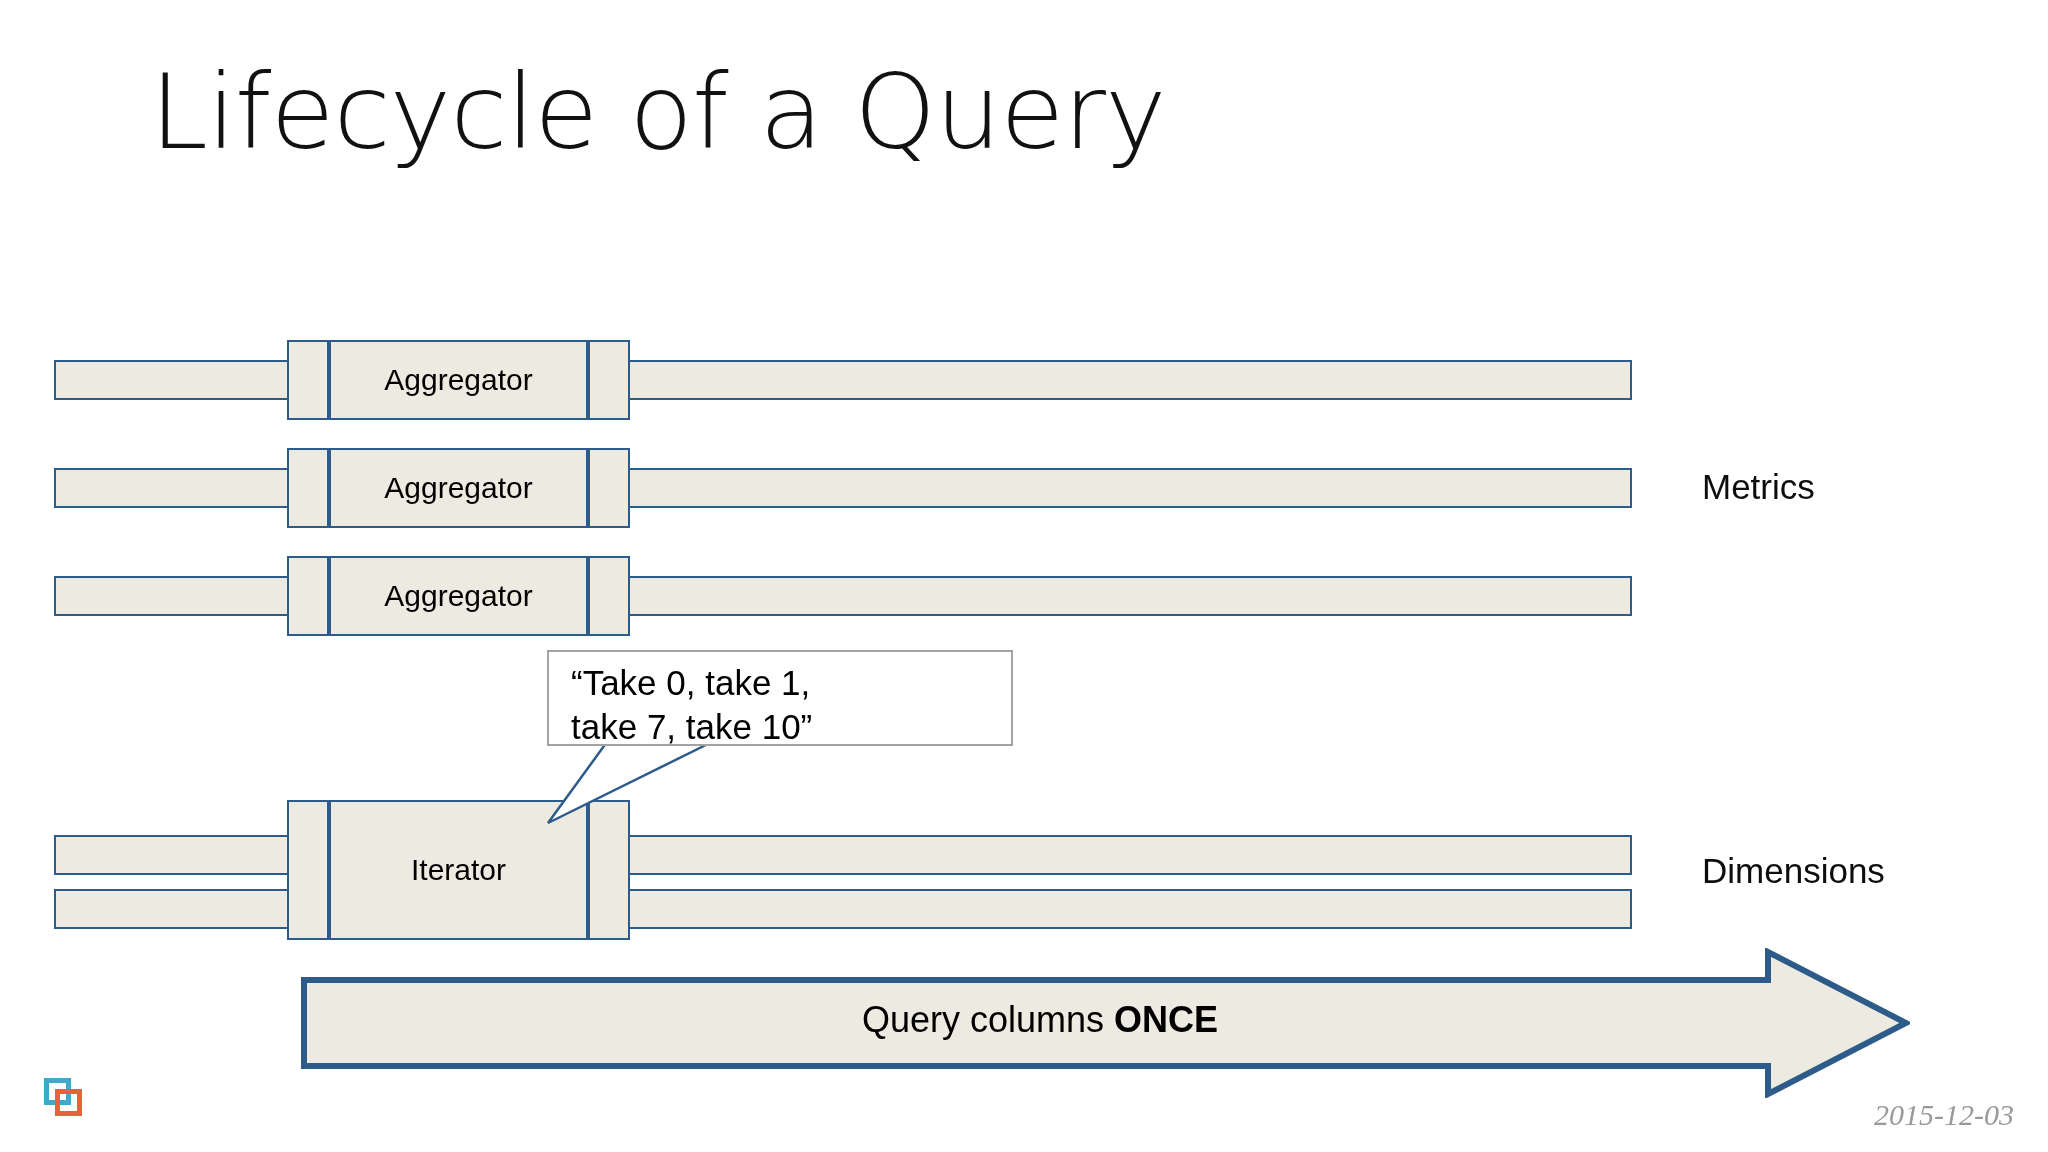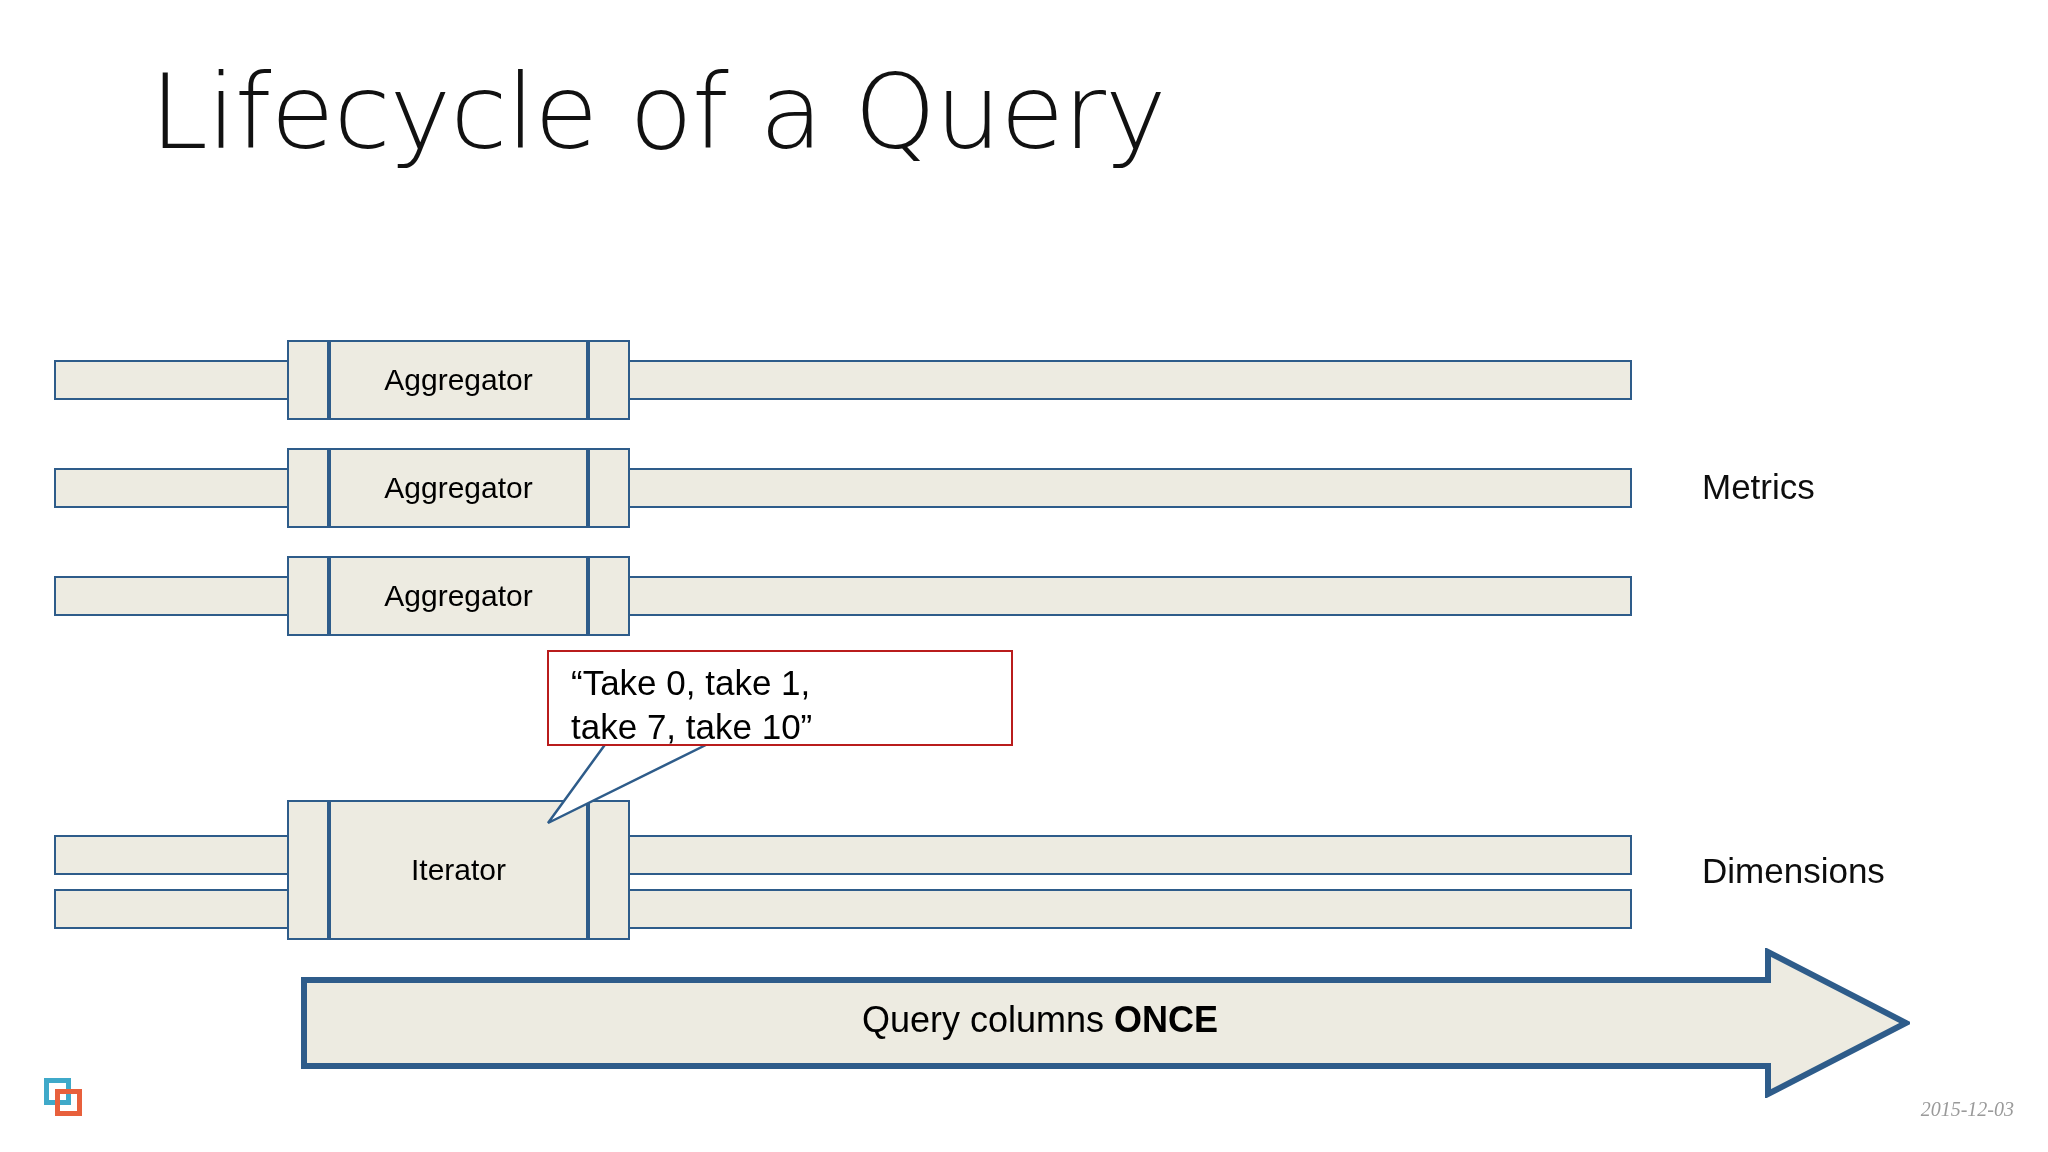--- a/index.html
+++ b/index.html
@@ -64,21 +64,21 @@
   }
 
   
   #callout-box {
     position: absolute;
     left: 547px;
     top: 650px;
     width: 466px;
     height: 96px;
     background: #ffffff;
-    border: 2px solid #b91c1c;
+    border: 2px solid #a3a3a3;
     box-sizing: border-box;
     z-index: 6;
   }
   #callout-text {
     position: absolute;
     left: 22px;
     top: 9px;
     font-family: "Liberation Sans", sans-serif;
     font-size: 35px;
     line-height: 1.27;
@@ -159,21 +159,21 @@
     font-size: 30px;
     letter-spacing: 1.8px;
     color: #2f3640;
   }
   #slide-date {
     position: absolute;
     right: 34px;
     top: 1098px;
     font-family: "Liberation Serif", serif;
     font-style: italic;
-    font-size: 20px;
+    font-size: 30px;
     color: #9a9a9a;
     white-space: nowrap;
     margin-left: 8px;
   }
 </style>
 </head>
 <body>
 
 <div id="slide-title">Lifecycle of a Query</div>
 

